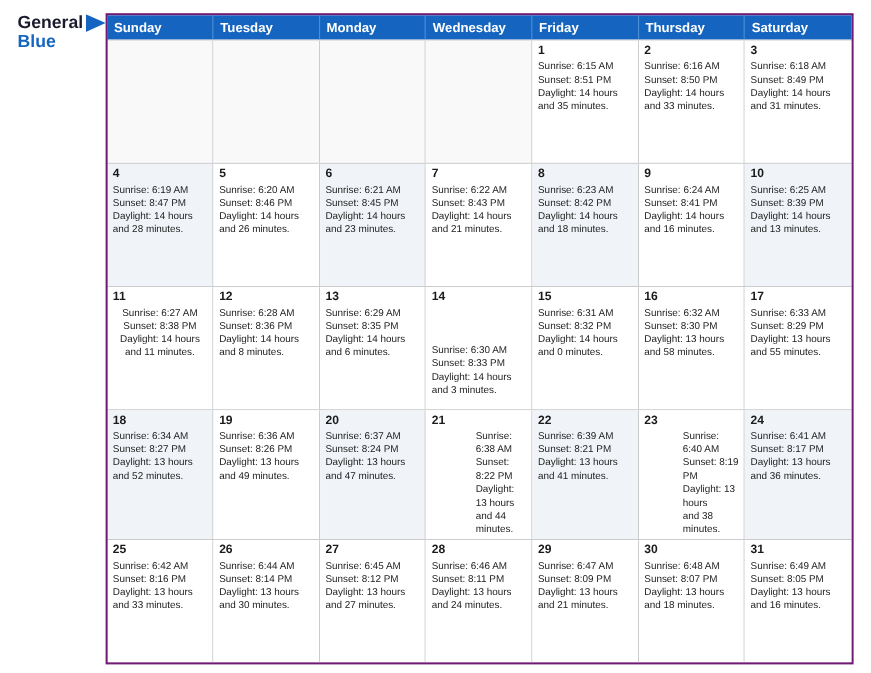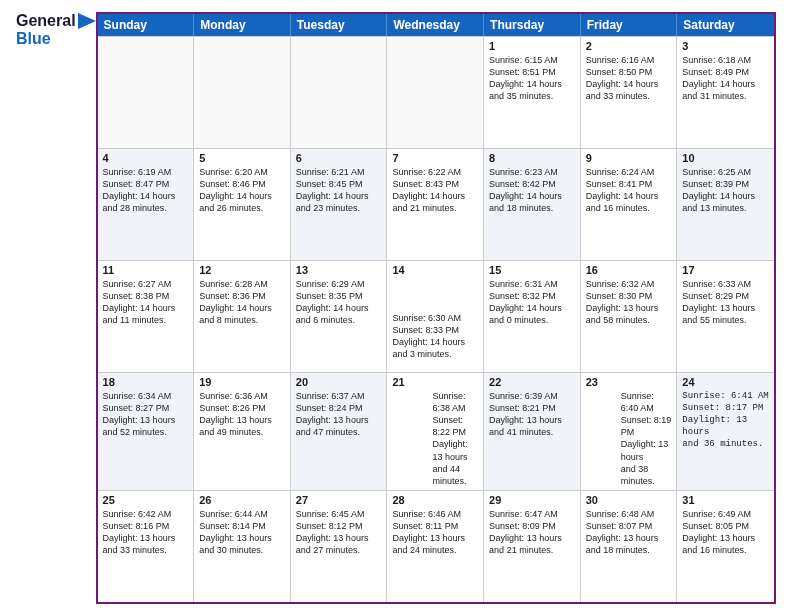--- a/index.html
+++ b/index.html
@@ -113,25 +113,25 @@
       </div>
     <div class="title-block">
       <div class="main-title"></div>
       <div class="sub-title"></div>
     </div>
   </div>
 
   <div class="calendar">
     <div class="cal-header-row">
     <div class="cal-header-cell">Sunday</div>
+        <div class="cal-header-cell">Tuesday</div>
         <div class="cal-header-cell">Monday</div>
-        <div class="cal-header-cell">Tuesday</div>
         <div class="cal-header-cell">Wednesday</div>
+        <div class="cal-header-cell">Friday</div>
         <div class="cal-header-cell">Thursday</div>
-        <div class="cal-header-cell">Friday</div>
         <div class="cal-header-cell">Saturday</div>
       </div>
     <div class="cal-body">
     <div class="cal-row">
           <div class="cal-cell empty"></div>
           <div class="cal-cell empty"></div>
           <div class="cal-cell empty"></div>
           <div class="cal-cell empty"></div>
           <div class="cal-cell">
             <div class="day-num">1</div>
@@ -202,21 +202,21 @@
             <div class="day-num">10</div>
             <div class="cell-text" style="white-space: pre-line;">Sunrise: 6:25 AM
 Sunset: 8:39 PM
 Daylight: 14 hours
 and 13 minutes.</div>
           </div>
         </div>
         <div class="cal-row">
           <div class="cal-cell">
             <div class="day-num">11</div>
-            <div class="cell-text" style="white-space: pre-line;">Sunrise: 6:27 AM
+            <div class="cell-text" style="white-space: pre-line; text-align: center;">Sunrise: 6:27 AM
 Sunset: 8:38 PM
 Daylight: 14 hours
 and 11 minutes.</div>
           </div>
           <div class="cal-cell">
             <div class="day-num">12</div>
             <div class="cell-text" style="white-space: pre-line;">Sunrise: 6:28 AM
 Sunset: 8:36 PM
 Daylight: 14 hours
 and 8 minutes.</div>
@@ -295,21 +295,21 @@
           </div>
           <div class="cal-cell">
             <div class="day-num">23</div>
             <div class="cell-text" style="white-space: pre-line; margin-left: 35px;">Sunrise: 6:40 AM
 Sunset: 8:19 PM
 Daylight: 13 hours
 and 38 minutes.</div>
           </div>
           <div class="cal-cell shaded">
             <div class="day-num">24</div>
-            <div class="cell-text" style="white-space: pre-line; font-family: Liberation Mono, monospace;">Sunrise: 6:41 AM
+            <div class="cell-text" style="white-space: pre-line;">Sunrise: 6:41 AM
 Sunset: 8:17 PM
 Daylight: 13 hours
 and 36 minutes.</div>
           </div>
         </div>
         <div class="cal-row">
           <div class="cal-cell">
             <div class="day-num">25</div>
             <div class="cell-text" style="white-space: pre-line;">Sunrise: 6:42 AM
 Sunset: 8:16 PM

